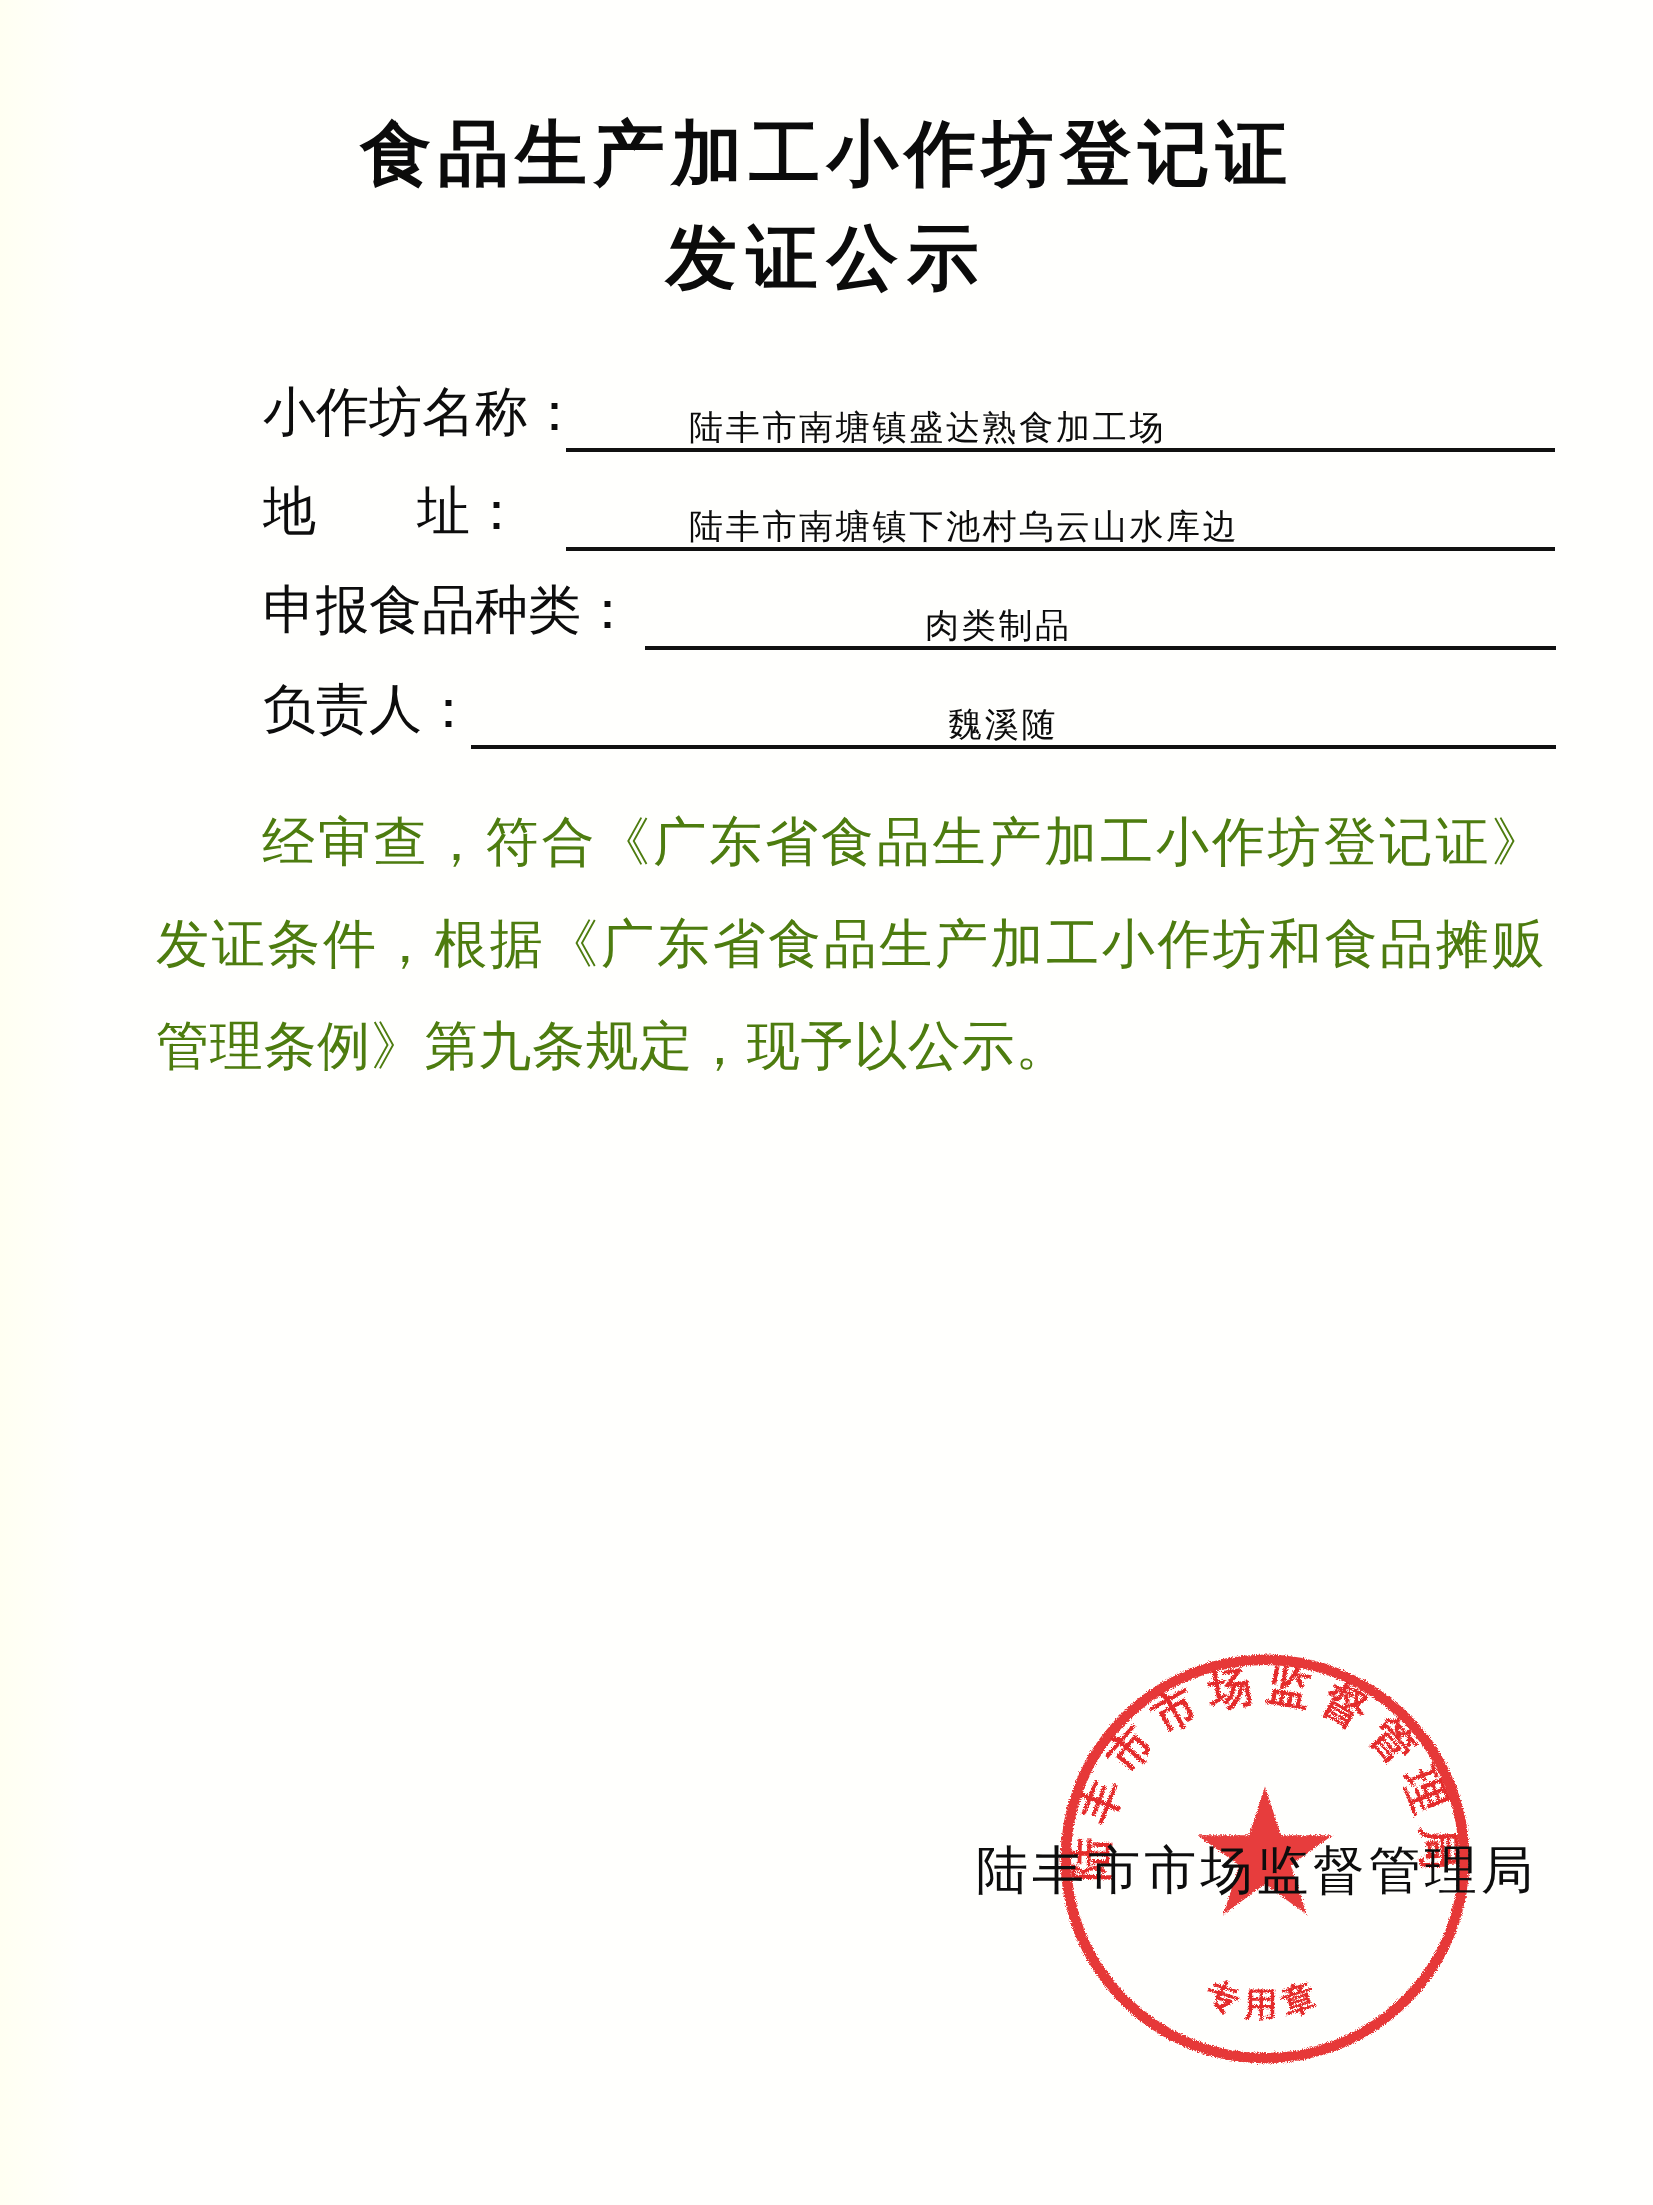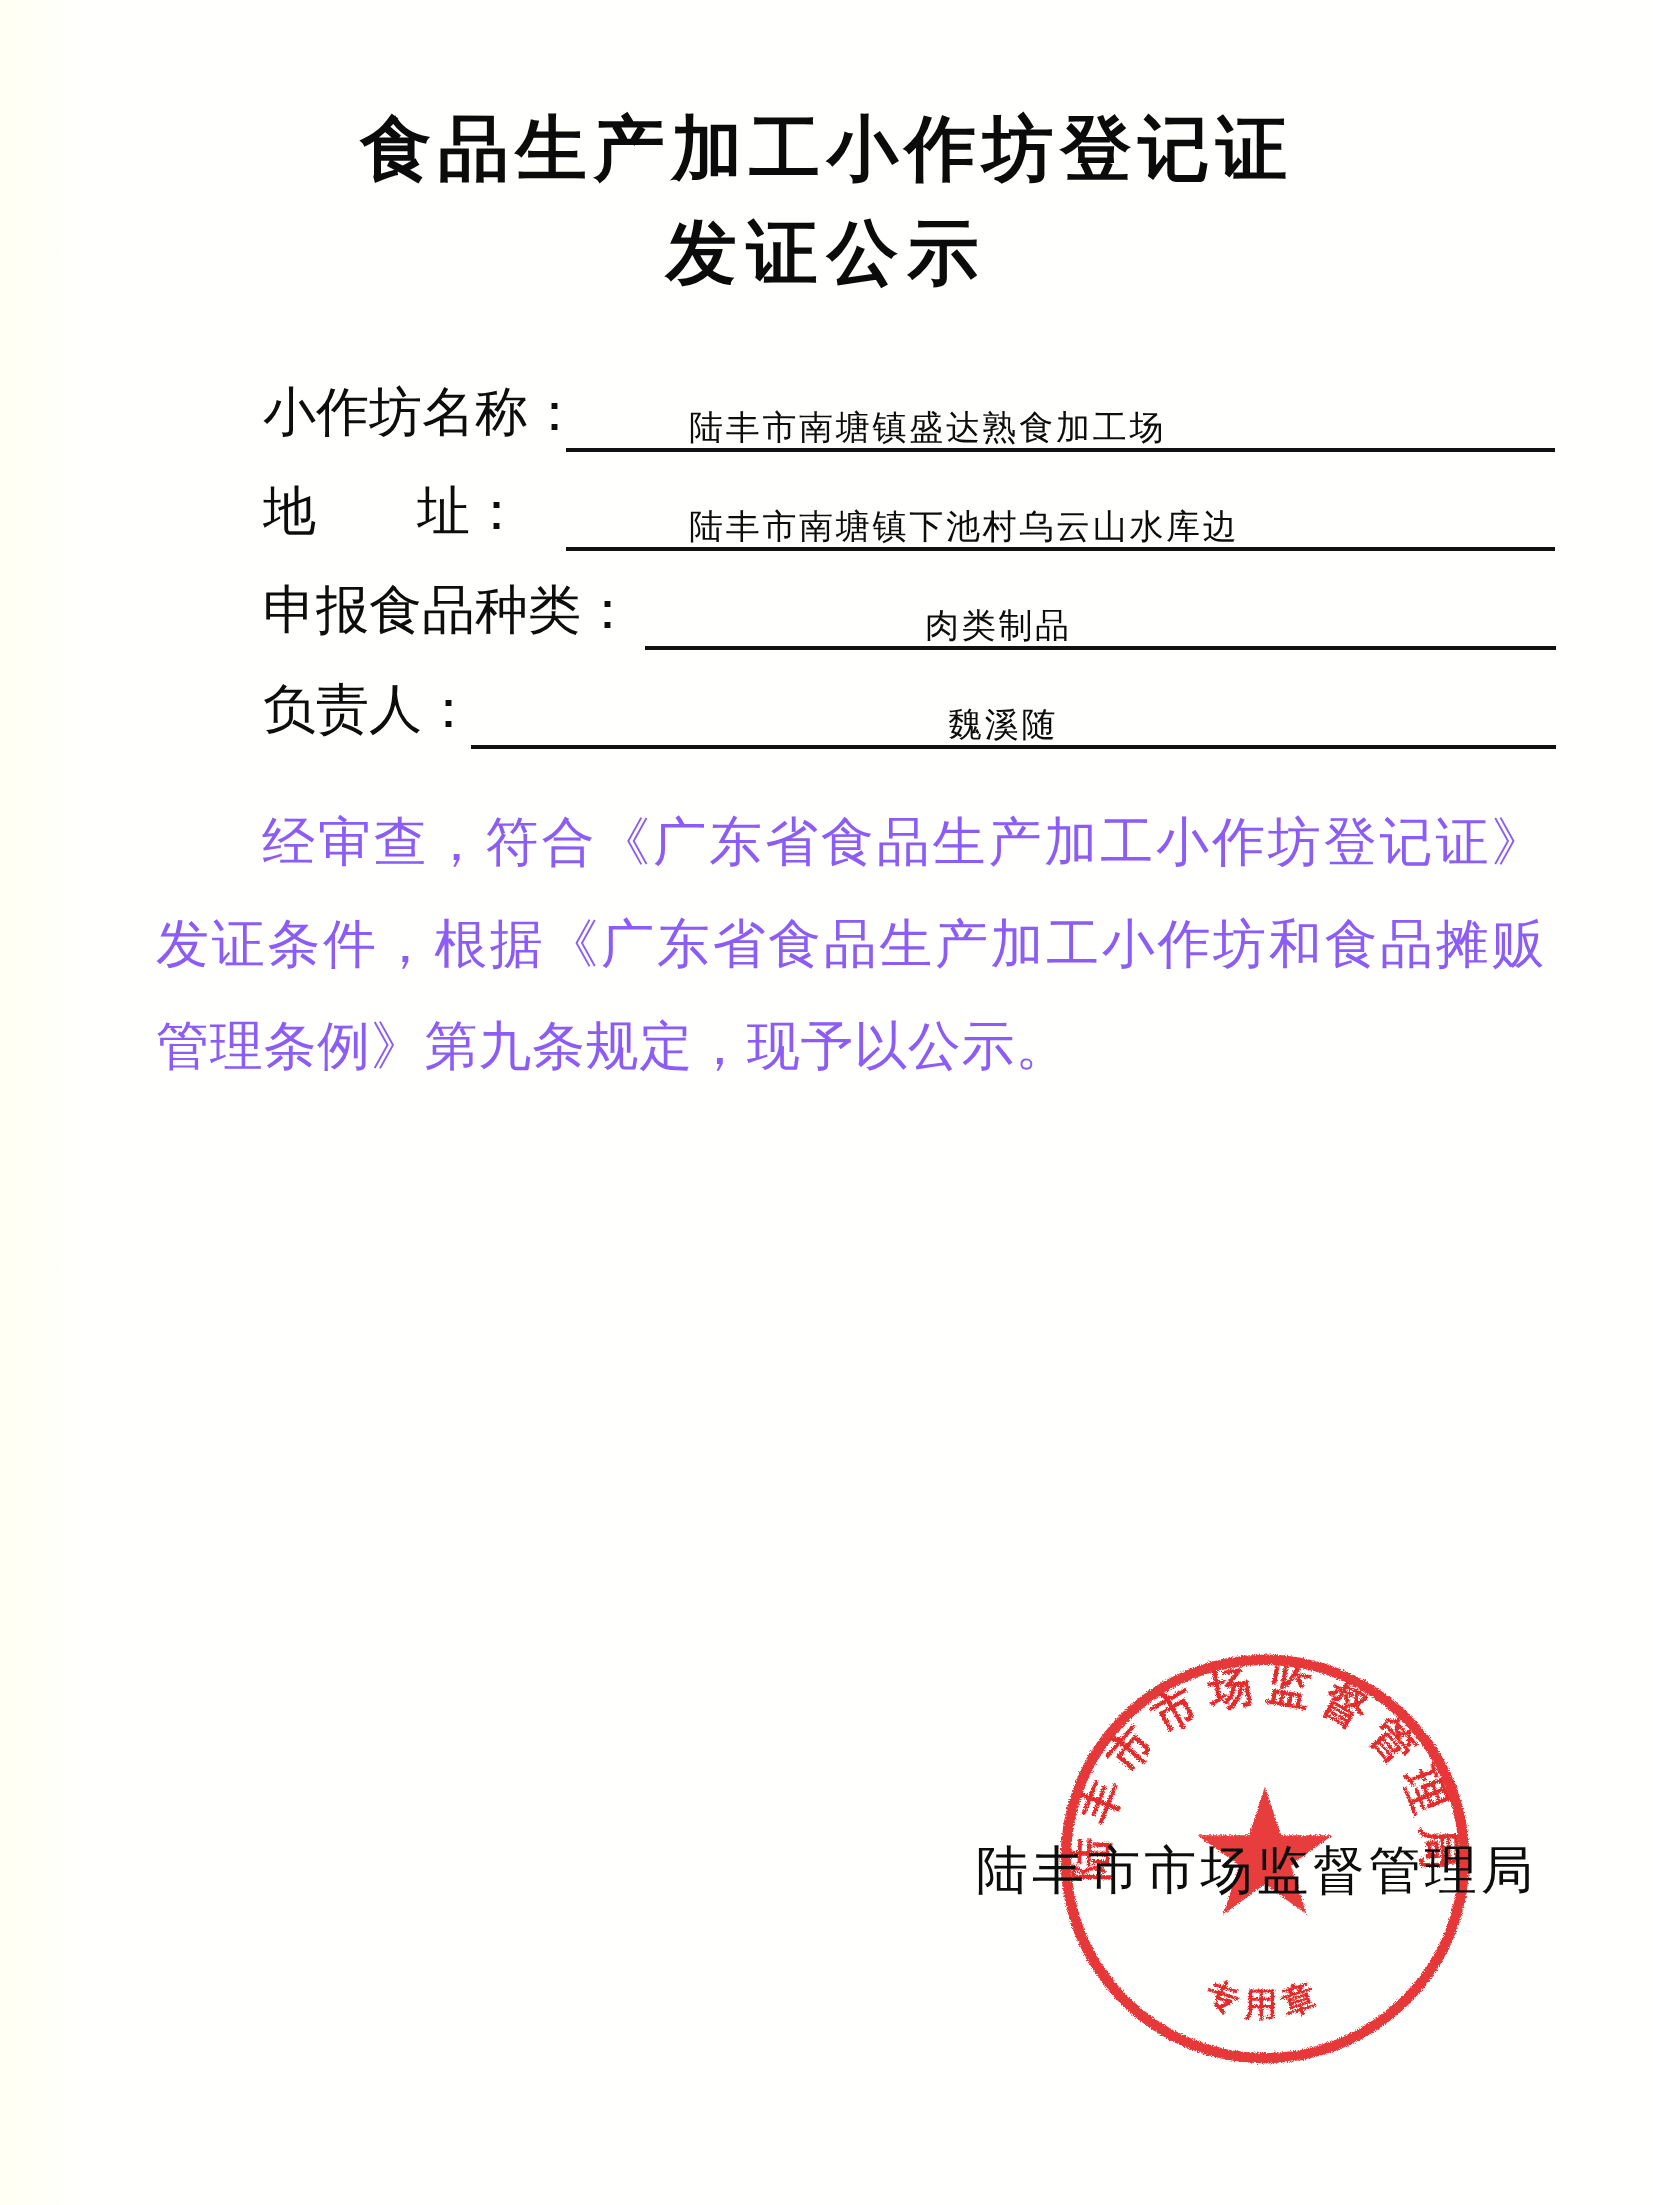--- a/index.html
+++ b/index.html
@@ -38,21 +38,21 @@
     top: 102px;
     width: 1654px;
     text-align: center;
   }
   .title-line {
     font-size: 71px;
     font-weight: 700;
     letter-spacing: 6.8px;
     line-height: 104px;
     color: #0b0b0b;
-    font-family: Liberation Mono, monospace;
+    font-family: Liberation Serif, serif;
   }
   .title-line.second {
     letter-spacing: 9.6px;
   }
 
   
   .fields {
     position: absolute;
     left: 0;
     top: 372px;
@@ -105,21 +105,21 @@
   .body-text {
     position: absolute;
     left: 156px;
     top: 791px;
     width: 1389px;
     font-size: 53px;
     line-height: 102px;
     letter-spacing: 0.7px;
     text-align: justify;
     text-justify: inter-character;
-    color: #8b5cf6;
+    color: #4d7c0f;
   }
   .para {
     margin: 0 0 0 0;
     text-indent: 106px;
     text-align: justify;
     text-justify: inter-character;
   }
   .para + .para {
     margin-top: 2.7px;
   }

